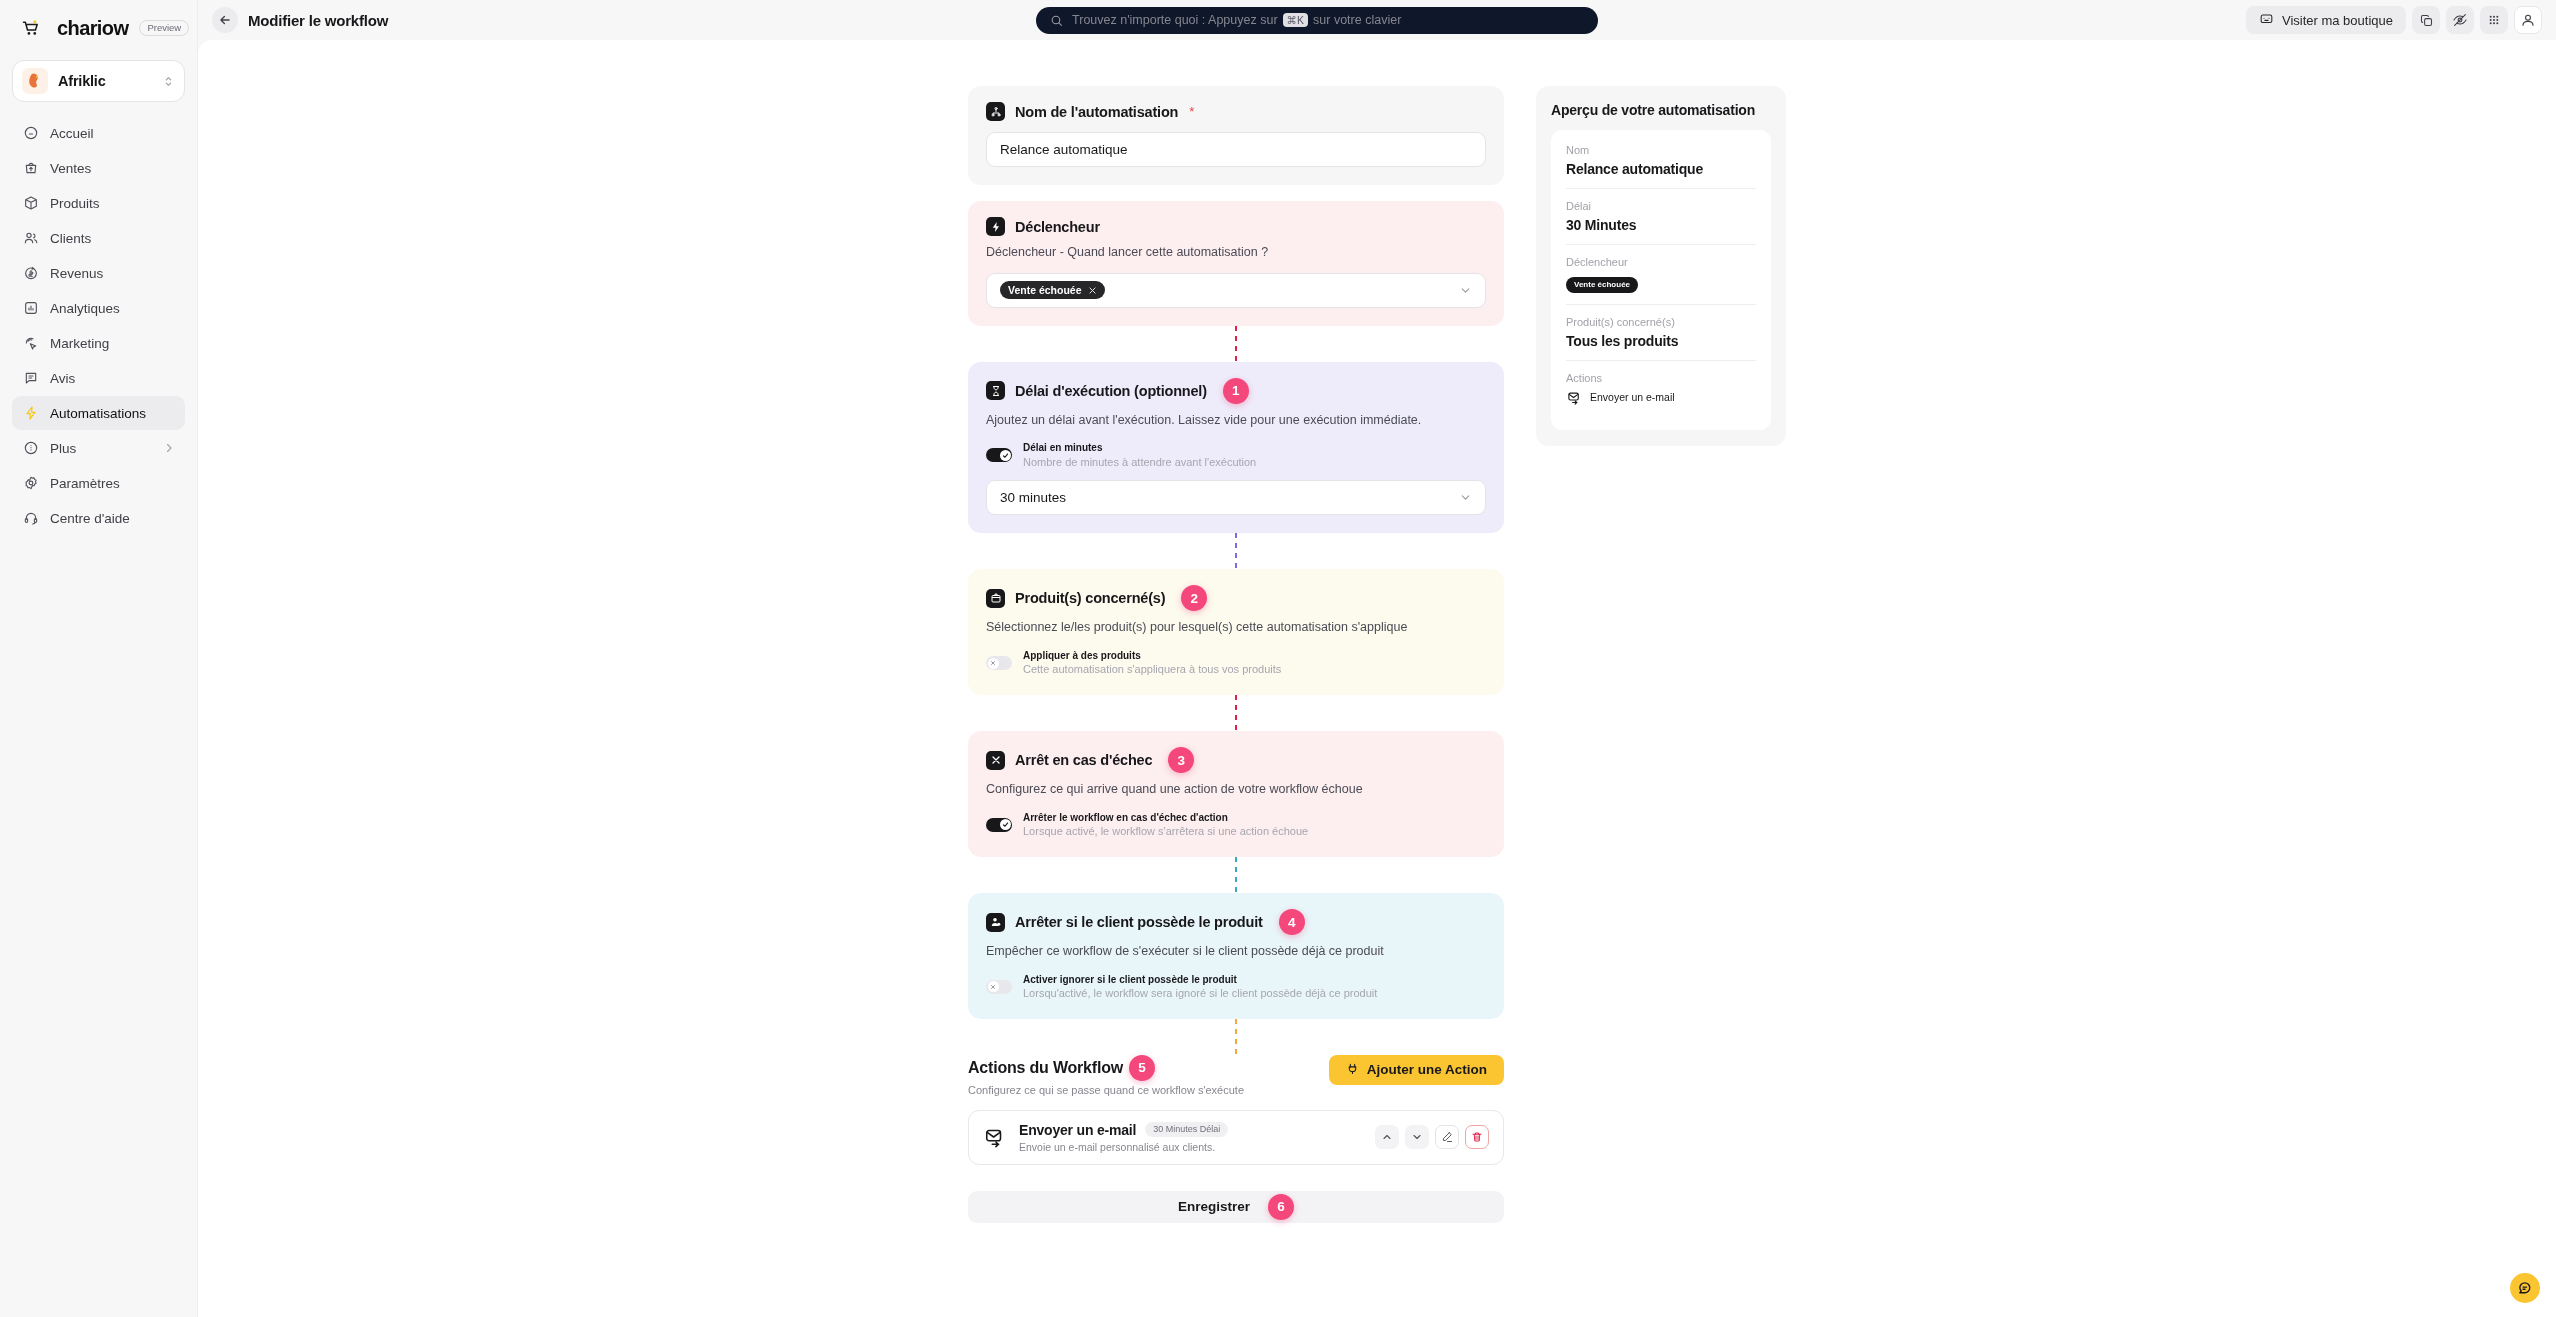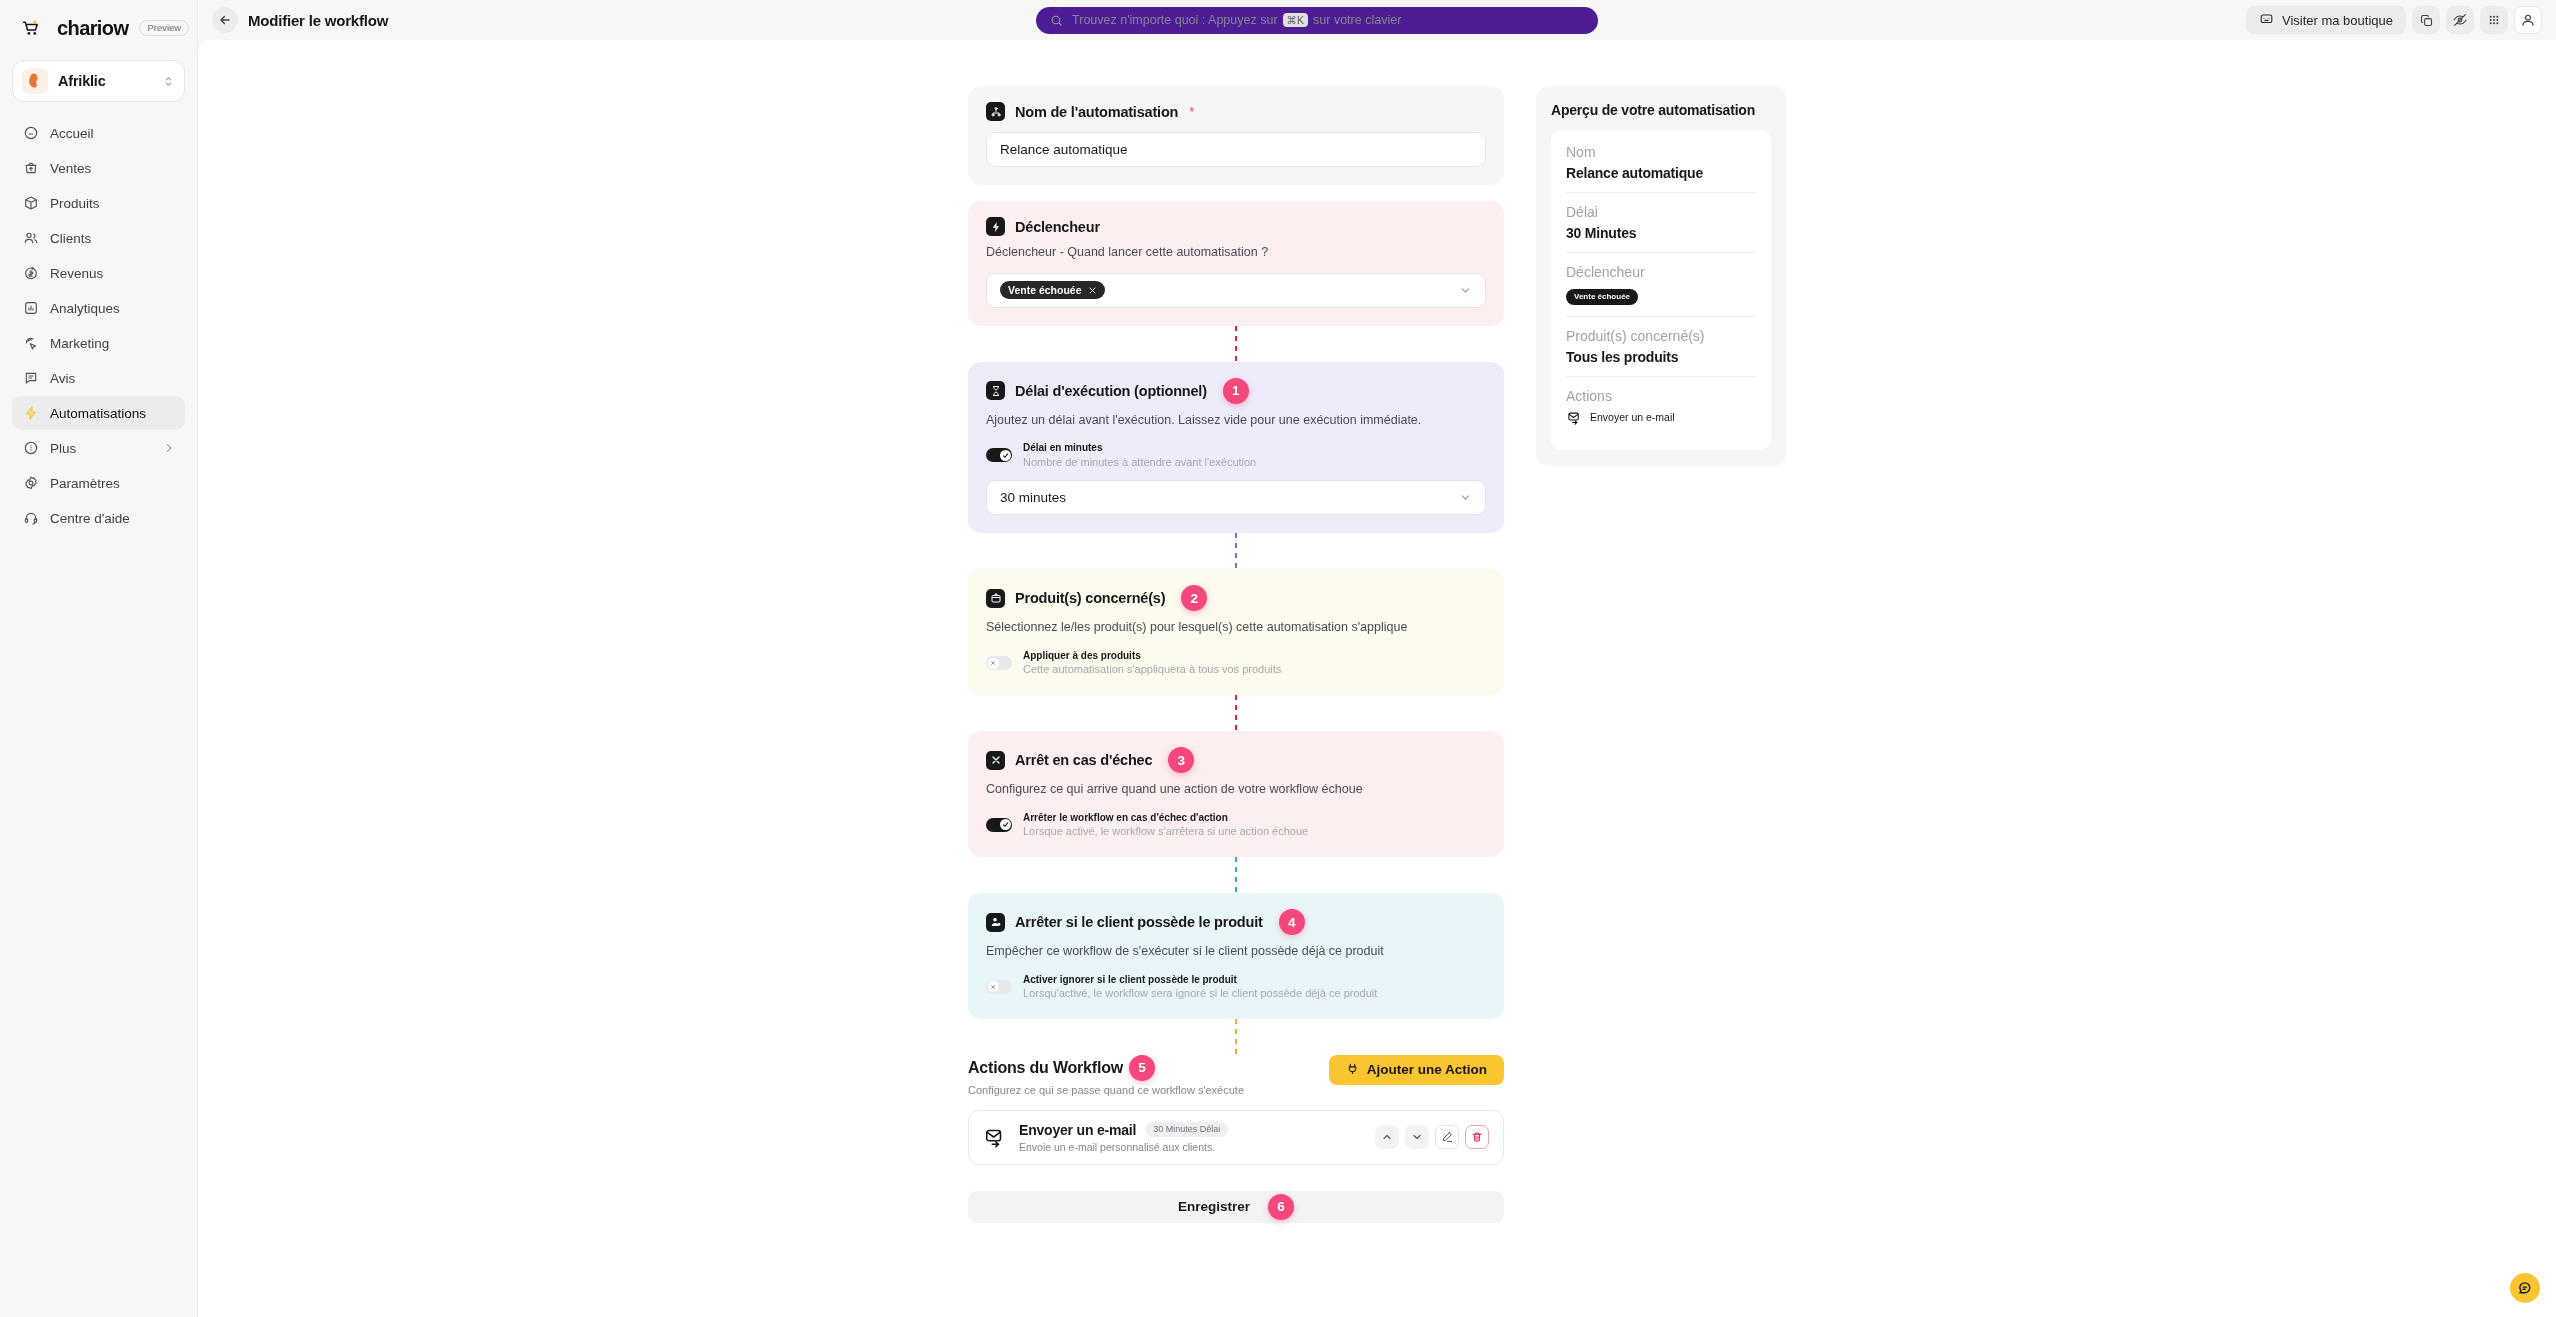--- a/index.html
+++ b/index.html
@@ -51,21 +51,21 @@
   
   .main{flex:1;display:flex;flex-direction:column;min-width:0;background:#f7f7f8}
   .topbar{height:40px;display:flex;align-items:center;padding:0 14px;gap:10px;flex:0 0 40px}
   .back-btn{
     width:26px;height:26px;border-radius:50%;background:#ececee;border:none;cursor:pointer;
     display:flex;align-items:center;justify-content:center;color:#3f3f46;flex:0 0 26px;
   }
   .page-title{font-size:15px;font-weight:600;letter-spacing:-.2px}
   .searchwrap{flex:1;display:flex;justify-content:center}
   .search{
-    width:562px;height:27px;background:#4c1d95;border-radius:16px;
+    width:562px;height:27px;background:#0f172a;border-radius:16px;
     display:flex;align-items:center;gap:8px;padding:0 14px;cursor:text;
   }
   .search-ico{color:#9a9aa4;display:flex;flex:0 0 14px}
   .search-ph{font-size:12.5px;color:#86868f;display:flex;align-items:center;gap:5px;white-space:nowrap}
   .kbd{background:#e0e0e4;border-radius:4px;padding:1px 4px;font-size:10.5px;color:#5b5b66}
   .top-actions{display:flex;align-items:flex-end;gap:6px}
   .shop-btn{
     display:flex;align-items:center;gap:8px;height:28px;padding:0 13px;border:none;
     background:#ececee;border-radius:8px;font-size:13px;font-weight:500;color:#27272a;
     cursor:pointer;font-family:inherit;
@@ -181,21 +181,21 @@
     font-family:inherit;font-size:13.5px;font-weight:600;color:#18181b;cursor:pointer;
     display:flex;align-items:center;justify-content:center;gap:12px;position:relative;
   }
 
   
   .preview-card{background:#f6f6f7;border-radius:13px;padding:16px 15px}
   .preview-title{font-size:14px;font-weight:600;letter-spacing:-.2px}
   .preview-inner{background:#fff;border-radius:11px;padding:3px 15px 14px;margin-top:12px}
   .pv-block{padding:11px 0;border-bottom:1px solid #eeeef0}
   .pv-block:last-child{border-bottom:none}
-  .pv-label{font-size:14px;color:#a1a1aa;margin-bottom:5px}
+  .pv-label{font-size:11px;color:#a1a1aa;margin-bottom:5px}
   .pv-value{font-size:14px;font-weight:700;letter-spacing:-.2px;color:#18181b}
   .pv-chip{
     display:inline-flex;background:#18181b;color:#fff;border-radius:12px;
     font-size:8px;font-weight:700;padding:4px 8px;line-height:1;
   }
   .pv-action{display:flex;align-items:center;gap:8px;margin-top:3px}
   .pv-action-ico{width:16px;height:16px;flex:0 0 16px;display:flex;align-items:center;justify-content:center;color:#18181b}
   .pv-action-txt{font-size:10.5px;color:#18181b}
 
   .chat-fab{

